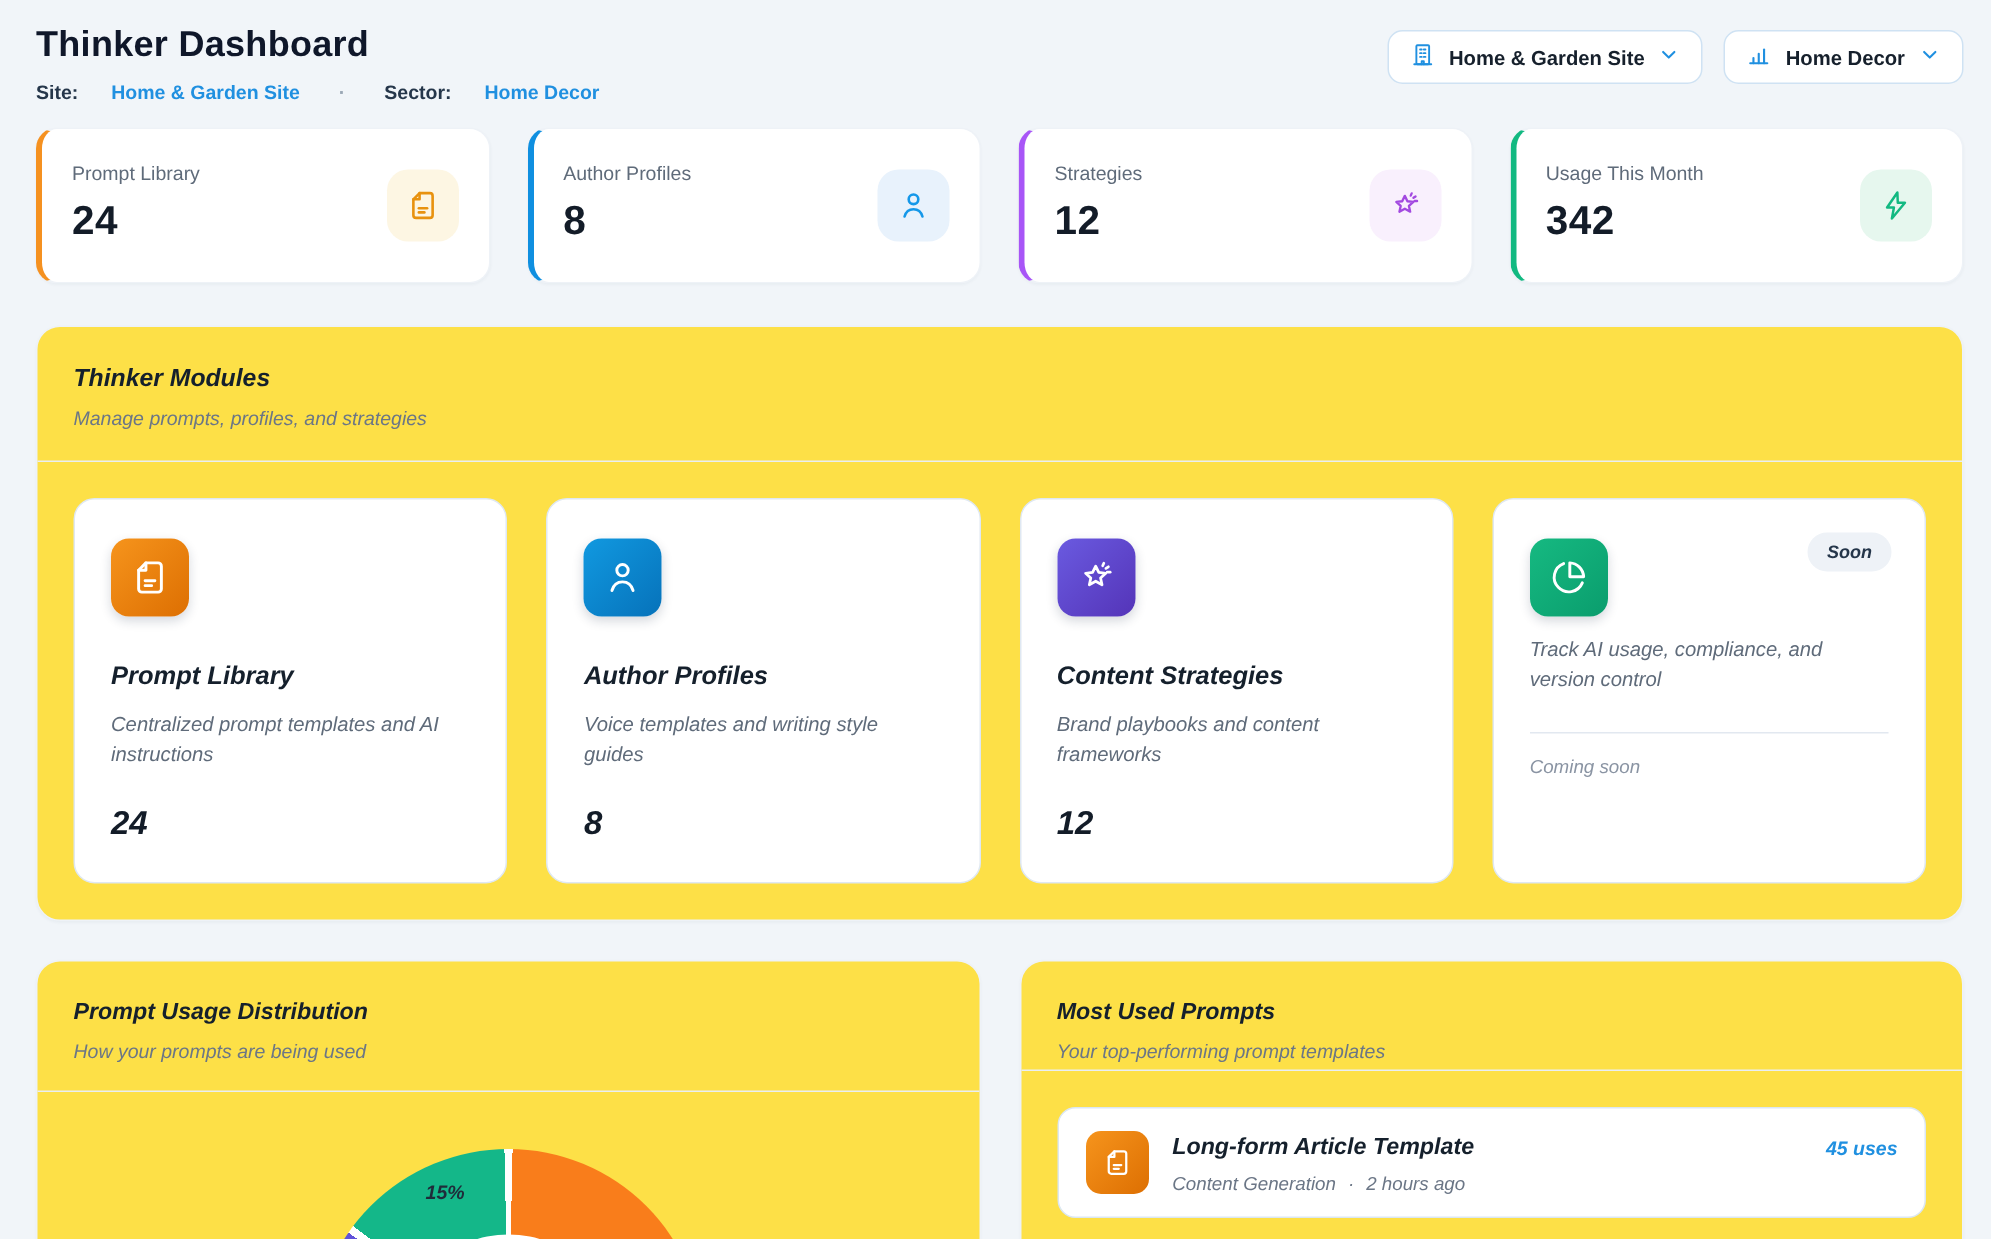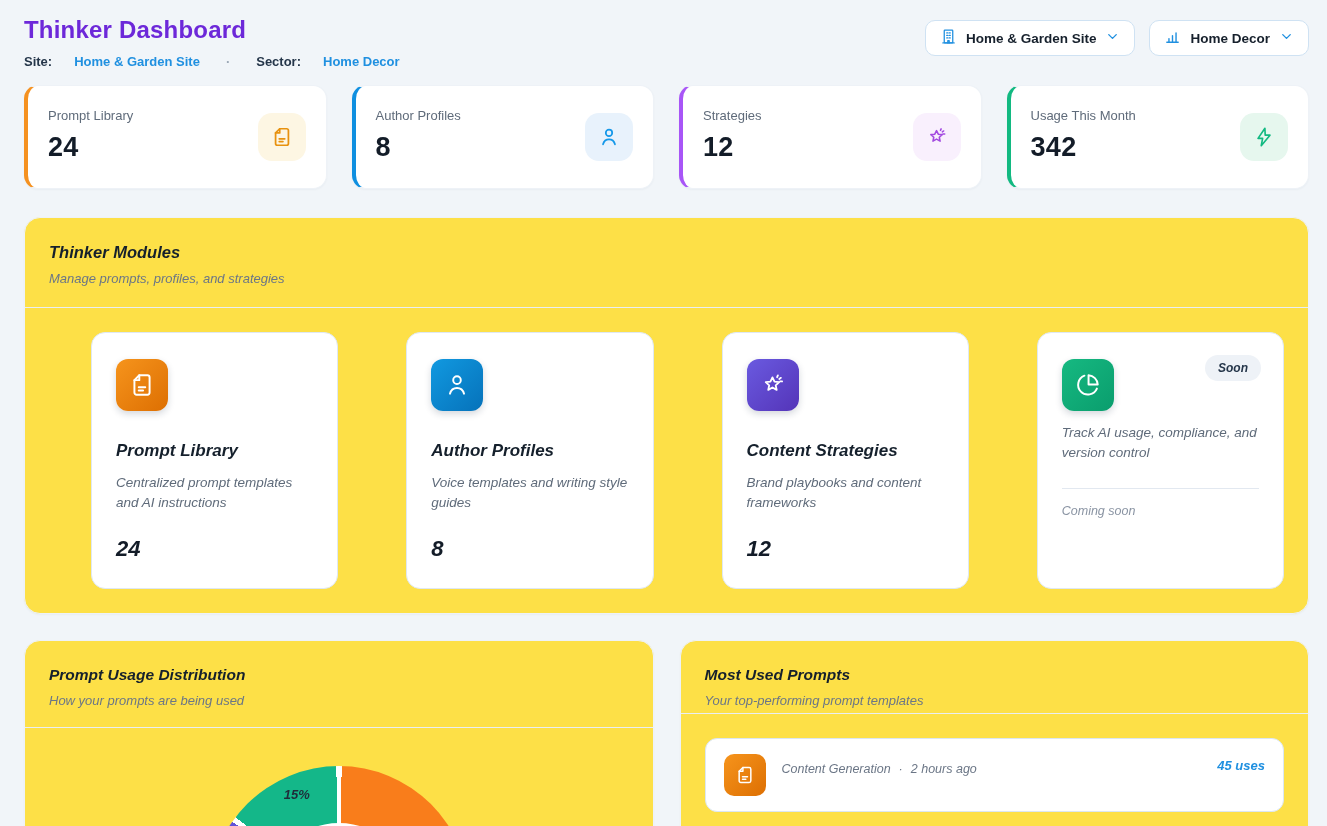--- a/index.html
+++ b/index.html
@@ -6,21 +6,21 @@
   html,body { width:1327px; height:826px; overflow:hidden; }
   body {
     font-family:"Liberation Sans","DejaVu Sans",sans-serif;
     background:#f1f5f9;
     color:#15202c;
   }
   .page { width:1327px; height:826px; padding:16px 18px 0 24px; overflow:hidden; }
 
   
   .header { display:flex; justify-content:space-between; align-items:flex-start; }
-  .page-title { font-size:24px; font-weight:800; letter-spacing:.2px; color:#6d28d9; }
+  .page-title { font-size:24px; font-weight:800; letter-spacing:.2px; color:#0f172a; }
   .subtitle-row { margin-top:10px; font-size:13px; font-weight:600; display:flex; gap:22px; align-items:center; color:#25364a; }
   .subtitle-row a { color:#2090e0; text-decoration:none; }
   .subtitle-sep { color:#9aa7b5; margin:0 4px; }
   .header-actions { display:flex; gap:14px; margin-top:4px; }
   .dropdown-btn {
     display:flex; align-items:center; gap:9px; background:#fff;
     border:1px solid #cfe2f3; border-radius:10px; height:36px; padding:0 14px;
     font-size:13.5px; font-weight:700; color:#16202c; cursor:pointer;
   }
   .dropdown-btn svg { color:#2090e0; }
@@ -42,21 +42,21 @@
 
   
   .panel { background:#fde047; border:1px solid #eef2f7; border-radius:16px; margin-top:28px; box-shadow:0 1px 2px rgba(24,40,64,.04);font-style:italic; }
   .panel-header { padding:25px 24px 21px; }
   .panel-title { font-size:16.5px; font-weight:700; color:#15202c; }
   .panel-sub { font-size:13px; color:#6b7686; margin-top:9px; }
   .panel-body { border-top:1px solid #e9eef4; padding:24px; }
   .modules-grid { display:grid; grid-template-columns:repeat(4,1fr); gap:26px; }
   .module-card {
     position:relative; border:1px solid #dfe8f2; border-radius:14px;
-    padding:26px 24px; min-height:252px; background:#fff; cursor:pointer;margin-left:42px;
+    padding:26px 24px; min-height:252px; background:#fff; cursor:pointer;
   }
   .module-icon {
     width:52px; height:52px; border-radius:12px; color:#fff;
     display:flex; align-items:center; justify-content:center;
     background:linear-gradient(135deg,var(--c1,#999),var(--c2,#666));
     box-shadow:0 3px 7px rgba(24,40,64,.18);
   }
   .module-title { font-size:17px; font-weight:800; color:#15202c; margin-top:30px; }
   .module-desc { font-size:13.5px; color:#5f6b7a; margin-top:12px; line-height:1.5; max-width:240px; }
   .module-count { font-size:22px; font-weight:800; color:#131c28; margin-top:22px; }
@@ -320,20 +320,21 @@
         <div class="panel-sub">Your top-performing prompt templates</div>
       </div>
       <div class="panel-body prompts-body">
         <div class="prompt-item" style="--c1: #f6941c; --c2: #dd6f02;">
           <div class="prompt-item-icon">
             <svg width="20" height="20" viewBox="0 0 24 24" fill="none" stroke="currentColor" stroke-width="1.8" stroke-linecap="round" stroke-linejoin="round">
                 <use href="#i-file"></use>
               </svg>
           </div>
           <div class="prompt-item-main">
+            <div class="prompt-item-title">Long-form Article Template</div>
             <div class="prompt-item-meta">
               <span>Content Generation</span>
               <span>·</span>
               <span>2 hours ago</span>
             </div>
           </div>
           <div class="prompt-item-uses">45 uses</div>
         </div>
       </div>
     </div>

